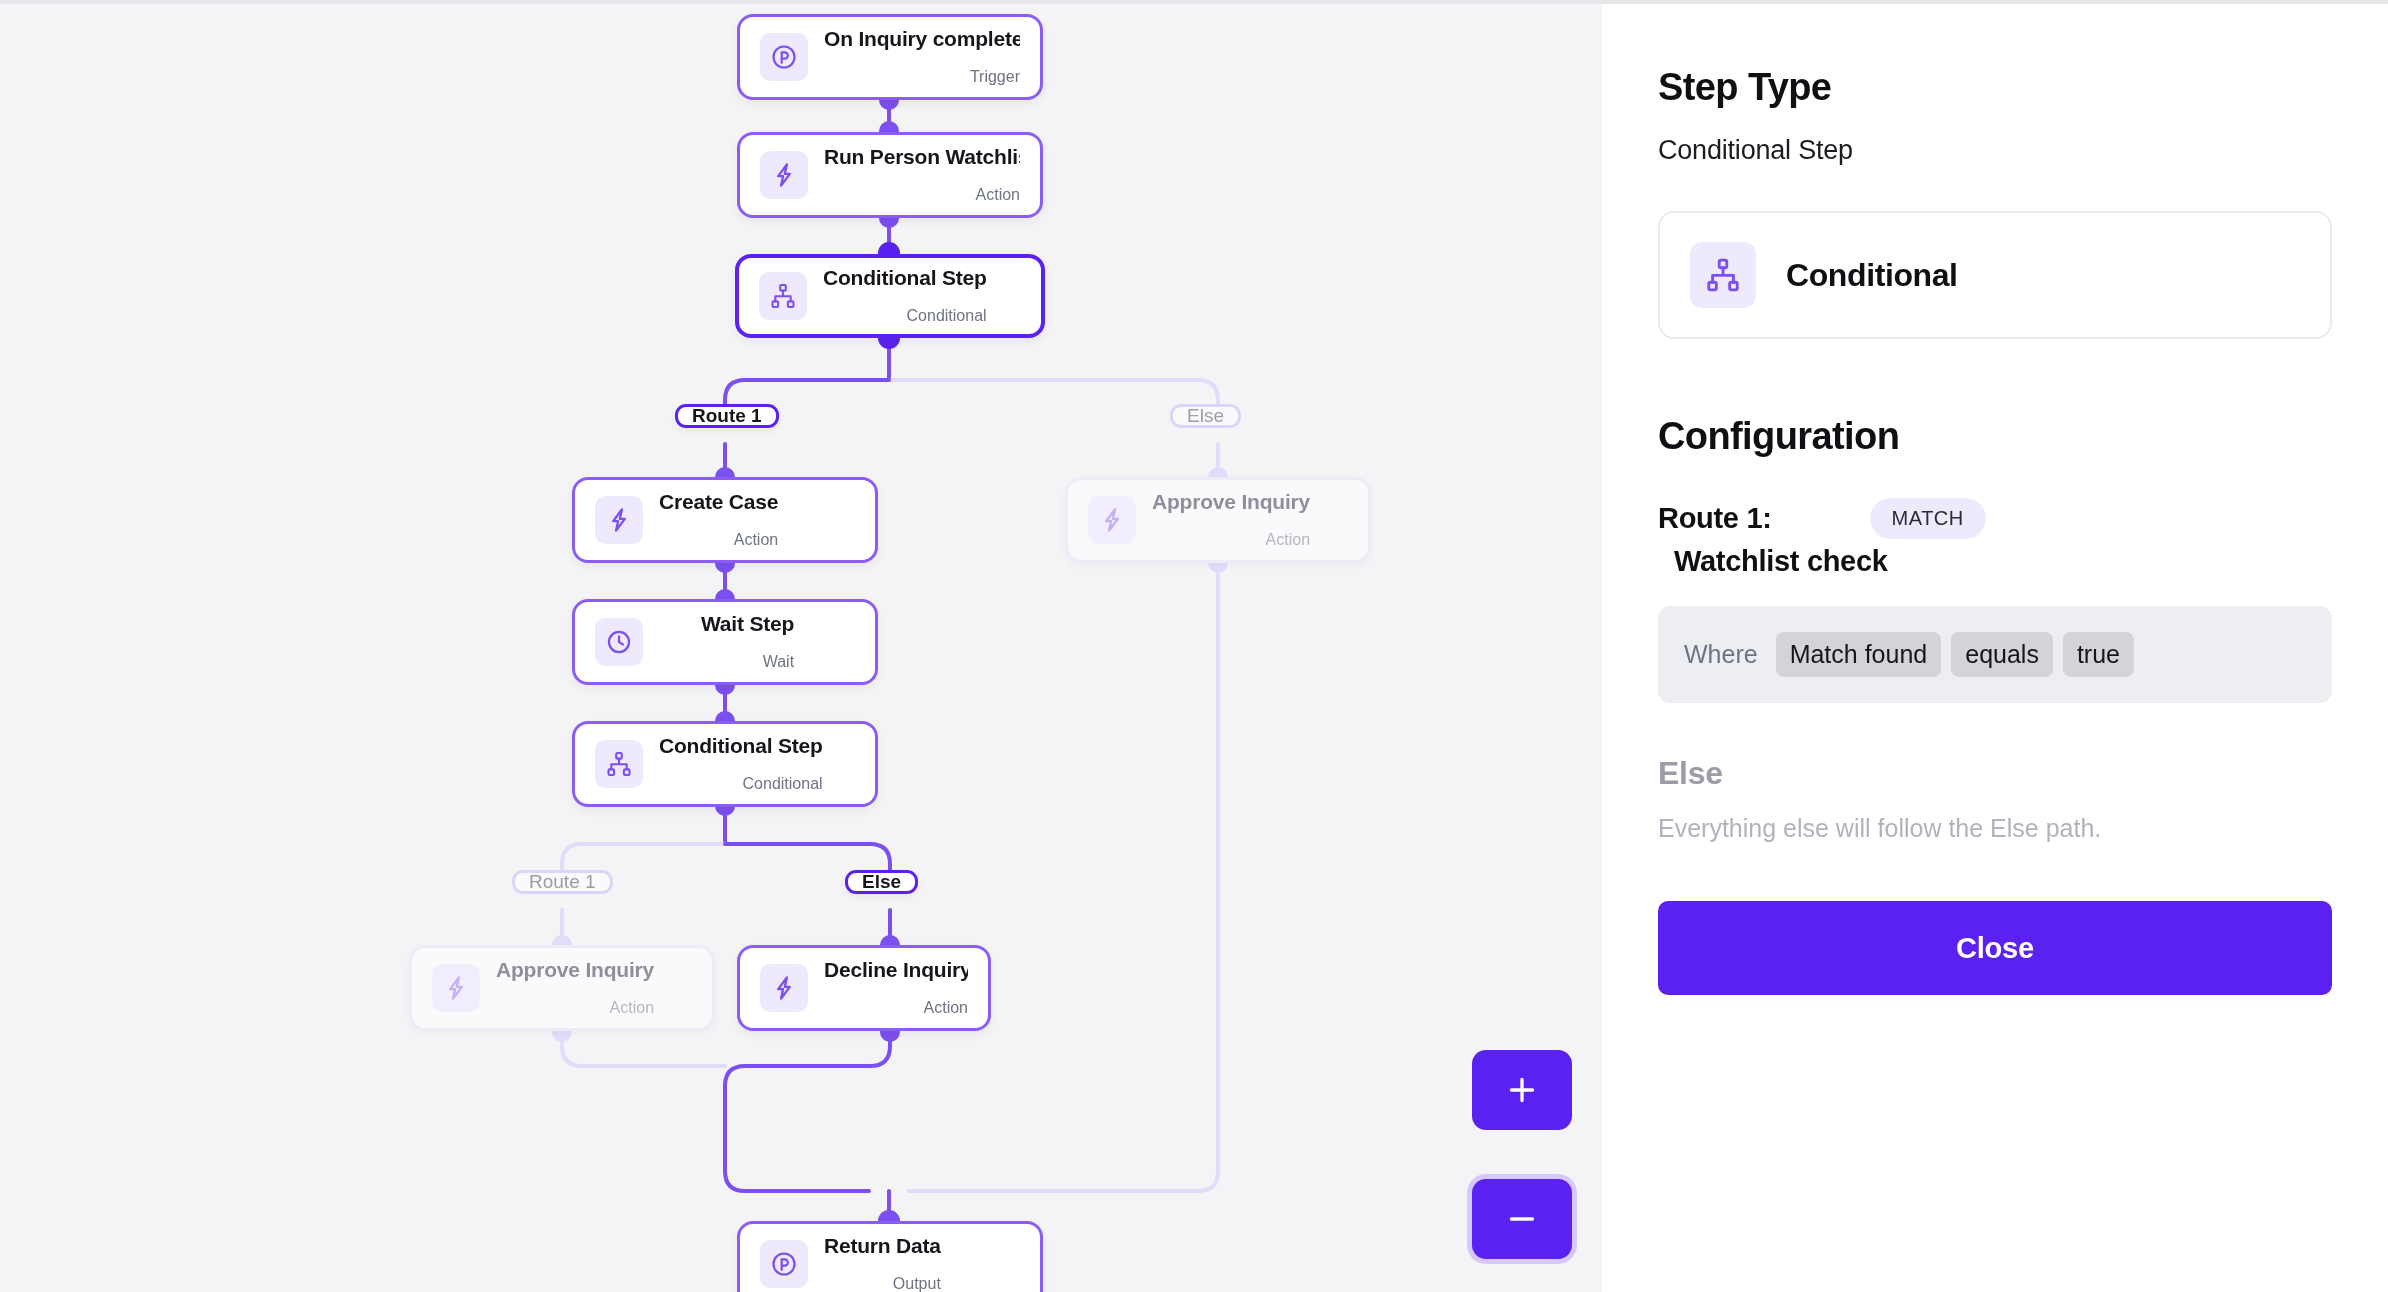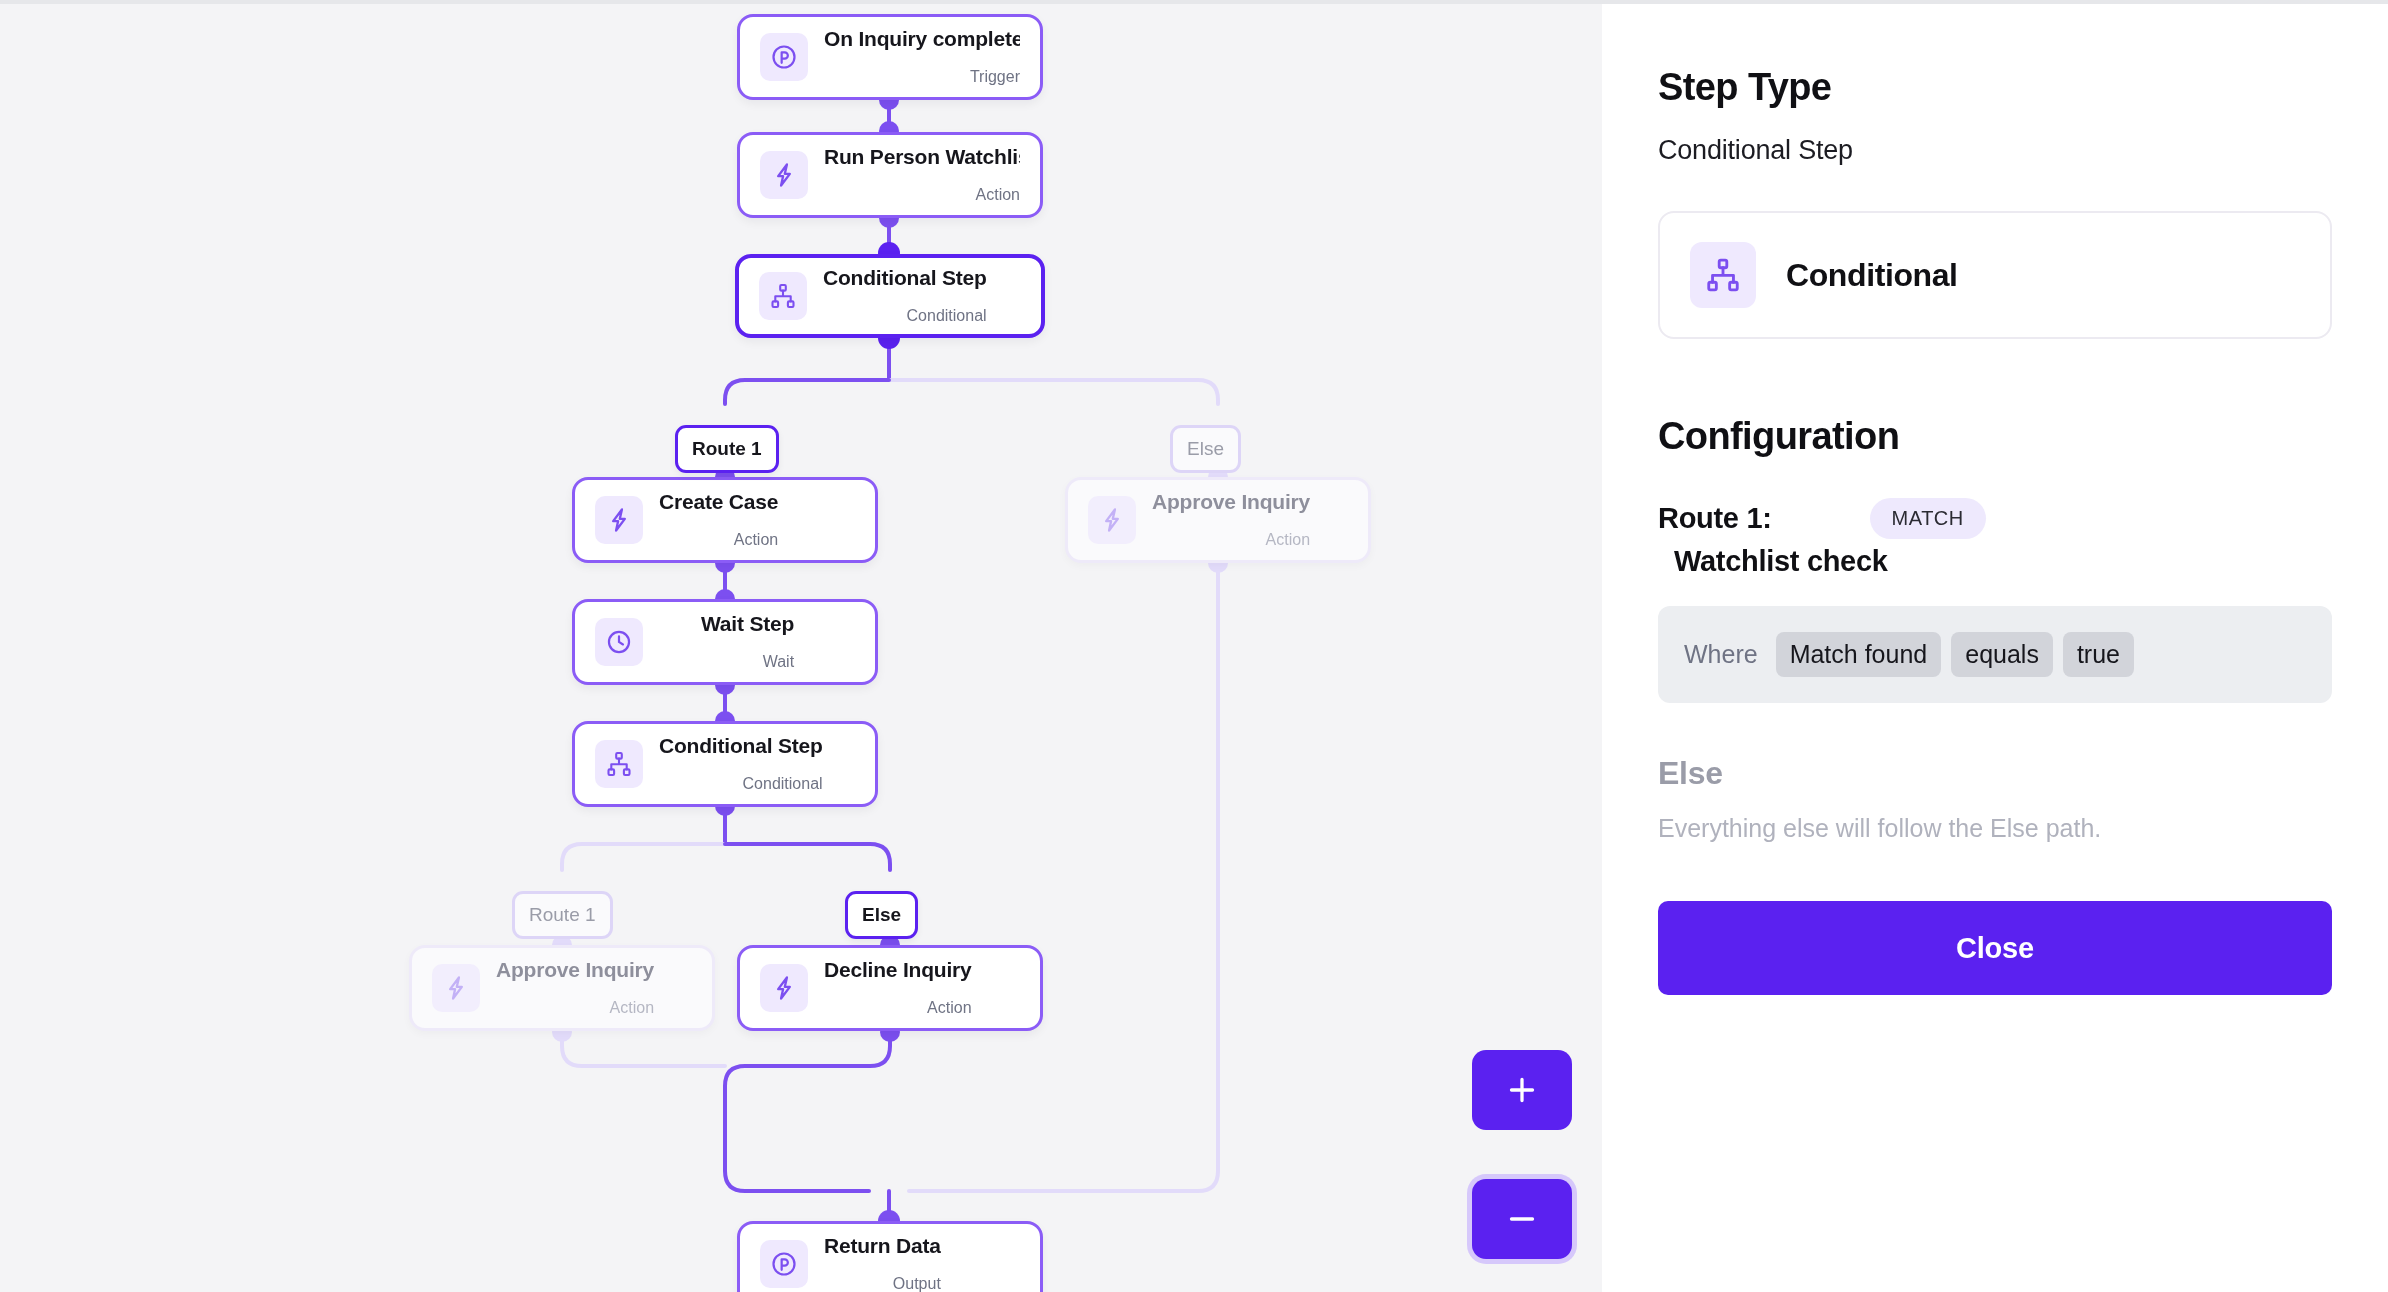--- a/index.html
+++ b/index.html
@@ -68,28 +68,27 @@
   }
   .node.dim .ttl { color: #8e8f9c; }
   .node.dim .sub { color: #b5b7c3; }
 
   
   .chip {
     position: absolute;
     background: #ffffff;
     border: 3px solid #5b21f0;
     border-radius: 11px;
-    height: 48px;
+    height: 24px;
     display: flex; align-items: center; justify-content: center;
     padding: 0 14px;
     font-size: 19px; font-weight: 700; color: #16161c;
     box-shadow: 0 3px 7px rgba(20,20,40,.06);
     z-index: 6;
     white-space: nowrap;
-    margin-top: 21px;
   }
   .chip.dim {
     border-color: #ddd5f7;
     background: #fafafc;
     color: #9a9ca8;
     font-weight: 400;
     box-shadow: none;
   }
 
   
@@ -385,21 +384,21 @@
         <svg viewBox="0 0 24 24" fill="none" stroke="#c3b1f6" stroke-width="2" stroke-linecap="round" stroke-linejoin="round">
           <path d="M14.5 3 7 13h4.2l-1.7 8L17 11h-4.3l1.8-8z"></path>
         </svg>
       </span>
       <span class="txt">
         <span class="ttl">Approve Inquiry</span>
         <span class="sub">Action</span>
       </span>
     </div>
 
-    <div class="node" style="left:737px; top:941px; width:306px; height:86px;">
+    <div class="node" style="left:737px; top:941px; width:254px; height:86px;">
       <span class="ico">
         <svg viewBox="0 0 24 24" fill="none" stroke="#7c4ff0" stroke-width="2" stroke-linecap="round" stroke-linejoin="round">
           <path d="M14.5 3 7 13h4.2l-1.7 8L17 11h-4.3l1.8-8z"></path>
         </svg>
       </span>
       <span class="txt">
         <span class="ttl">Decline Inquiry</span>
         <span class="sub">Action</span>
       </span>
     </div>

